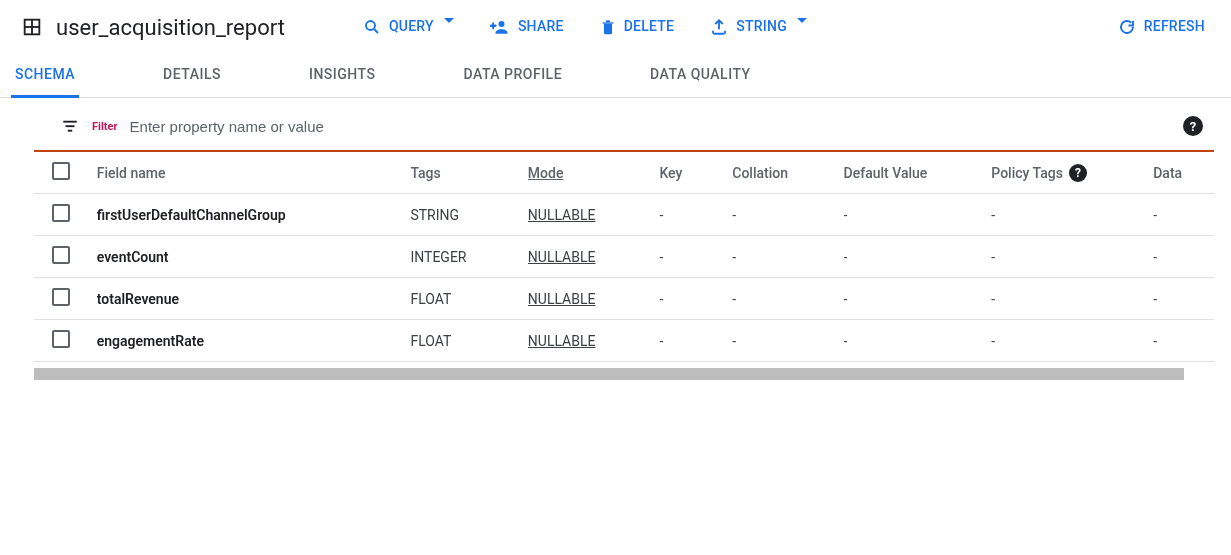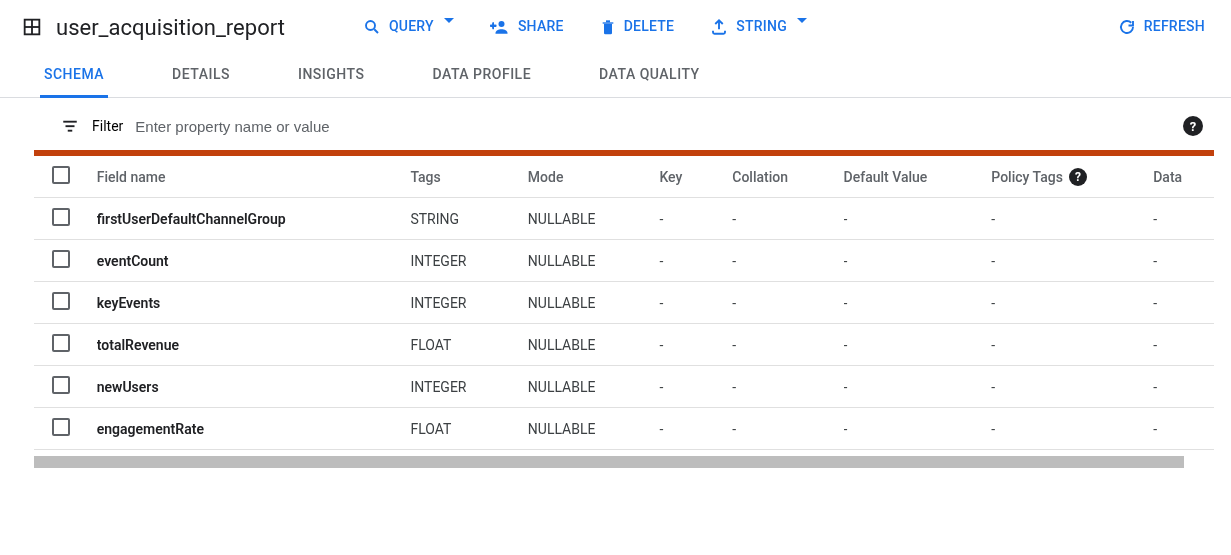--- a/index.html
+++ b/index.html
@@ -52,22 +52,22 @@
     height: 0;
     border-left: 5px solid transparent;
     border-right: 5px solid transparent;
     border-top: 5px solid #1a73e8;
     margin-left: 2px;
   }
   .spacer { flex: 1; }
   .tabs {
     display: flex;
     border-bottom: 1px solid #dadce0;
-    padding: 0 20px 0 40px;
-    gap: 60px;
+    padding: 0 20px 0 11px;
+    gap: 80px;
   }
   .tab {
     font-size: 14px;
     font-weight: 500;
     letter-spacing: 0.5px;
     color: #5f6368;
     padding: 12px 4px 13px;
     cursor: pointer;
     border-bottom: 3px solid transparent;
     margin-bottom: -1px;
@@ -76,23 +76,23 @@
     color: #1a73e8;
     border-bottom-color: #1a73e8;
   }
   .filter-bar {
     display: flex;
     align-items: center;
     padding: 18px 28px 14px 60px;
     gap: 12px;
   }
   .filter-label {
-    font-size: 14px;
-    font-weight: 400;
-    color: #000000;
+    font-size: 11px;
+    font-weight: 700;
+    color: #be185d;
   }
   .filter-input {
     border: none;
     outline: none;
     font-size: 15px;
     color: #5f6368;
     flex: 1;
     background: transparent;
   }
   .filter-input::placeholder { color: #5f6368; }
@@ -123,28 +123,28 @@
     text-align: left;
     font-size: 14px;
     padding: 10px 12px 10px 0;
     border-bottom: 1px solid #e0e0e0;
     white-space: nowrap;
     overflow: hidden;
   }
   th {
     color: #5f6368;
     font-weight: 500;
-    border-top: 6px solid #c2410c;
+    border-top: 2px solid #c2410c;
   }
   td { color: #3c4043; }
   .col-check { width: 62px; padding-left: 18px; }
   .col-fieldname { width: 310px; font-weight:600; color:#202124;}
   th.col-fieldname { font-weight:500; color:#5f6368;}
   .col-type { width: 116px; }
-  .col-mode { width: 130px; }
+  .col-mode { width: 130px; text-decoration: underline; }
   .col-key { width: 72px; }
   .col-collation { width: 110px; }
   .col-default { width: 146px; }
   .col-policy { width: 160px; }
   .col-datapol { width: 60px; }
   .checkbox {
     width: 18px;
     height: 18px;
     border: 2px solid #5f6368;
     border-radius: 2px;
@@ -294,44 +294,22 @@
           <td class="col-type">INTEGER</td>
           <td class="col-mode">NULLABLE</td>
           <td class="col-key">-</td>
           <td class="col-collation">-</td>
           <td class="col-default">-</td>
           <td class="col-policy">-</td>
           <td class="col-datapol">-</td>
         </tr>
         <tr>
           <td class="col-check"><span class="checkbox"></span></td>
-          <td class="col-fieldname">keyEvents</td>
-          <td class="col-type">INTEGER</td>
-          <td class="col-mode">NULLABLE</td>
-          <td class="col-key">-</td>
-          <td class="col-collation">-</td>
-          <td class="col-default">-</td>
-          <td class="col-policy">-</td>
-          <td class="col-datapol">-</td>
-        </tr>
-        <tr>
-          <td class="col-check"><span class="checkbox"></span></td>
           <td class="col-fieldname">totalRevenue</td>
           <td class="col-type">FLOAT</td>
-          <td class="col-mode">NULLABLE</td>
-          <td class="col-key">-</td>
-          <td class="col-collation">-</td>
-          <td class="col-default">-</td>
-          <td class="col-policy">-</td>
-          <td class="col-datapol">-</td>
-        </tr>
-        <tr>
-          <td class="col-check"><span class="checkbox"></span></td>
-          <td class="col-fieldname">newUsers</td>
-          <td class="col-type">INTEGER</td>
           <td class="col-mode">NULLABLE</td>
           <td class="col-key">-</td>
           <td class="col-collation">-</td>
           <td class="col-default">-</td>
           <td class="col-policy">-</td>
           <td class="col-datapol">-</td>
         </tr>
         <tr>
           <td class="col-check"><span class="checkbox"></span></td>
           <td class="col-fieldname">engagementRate</td>

